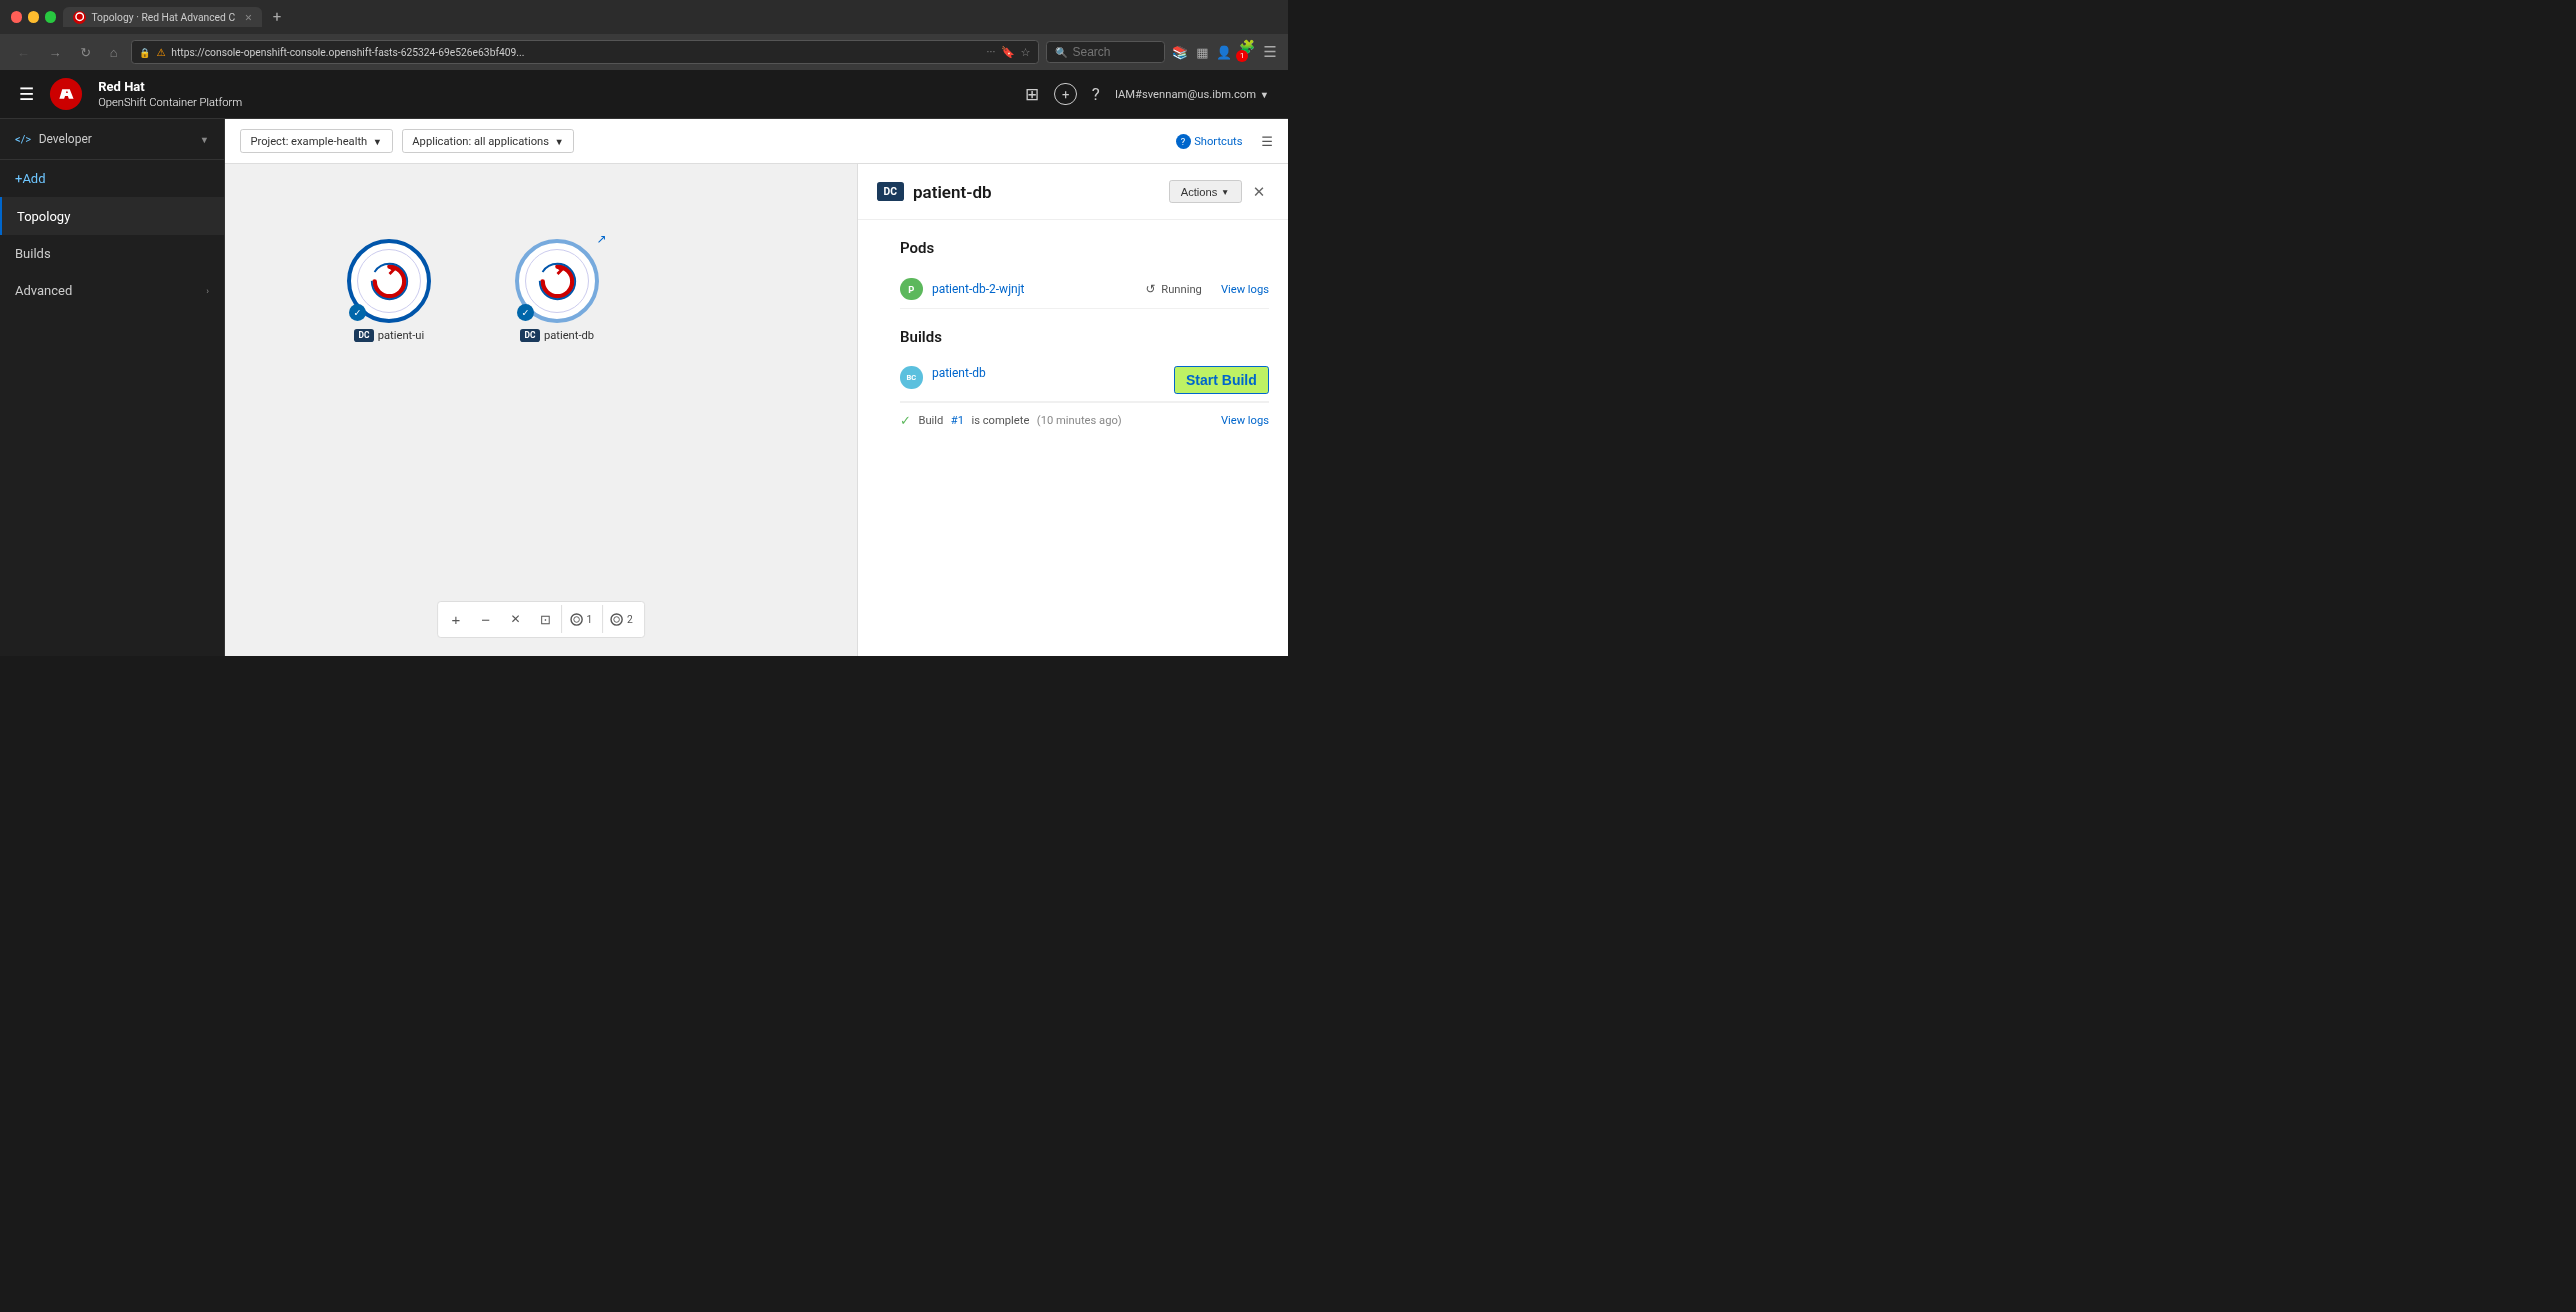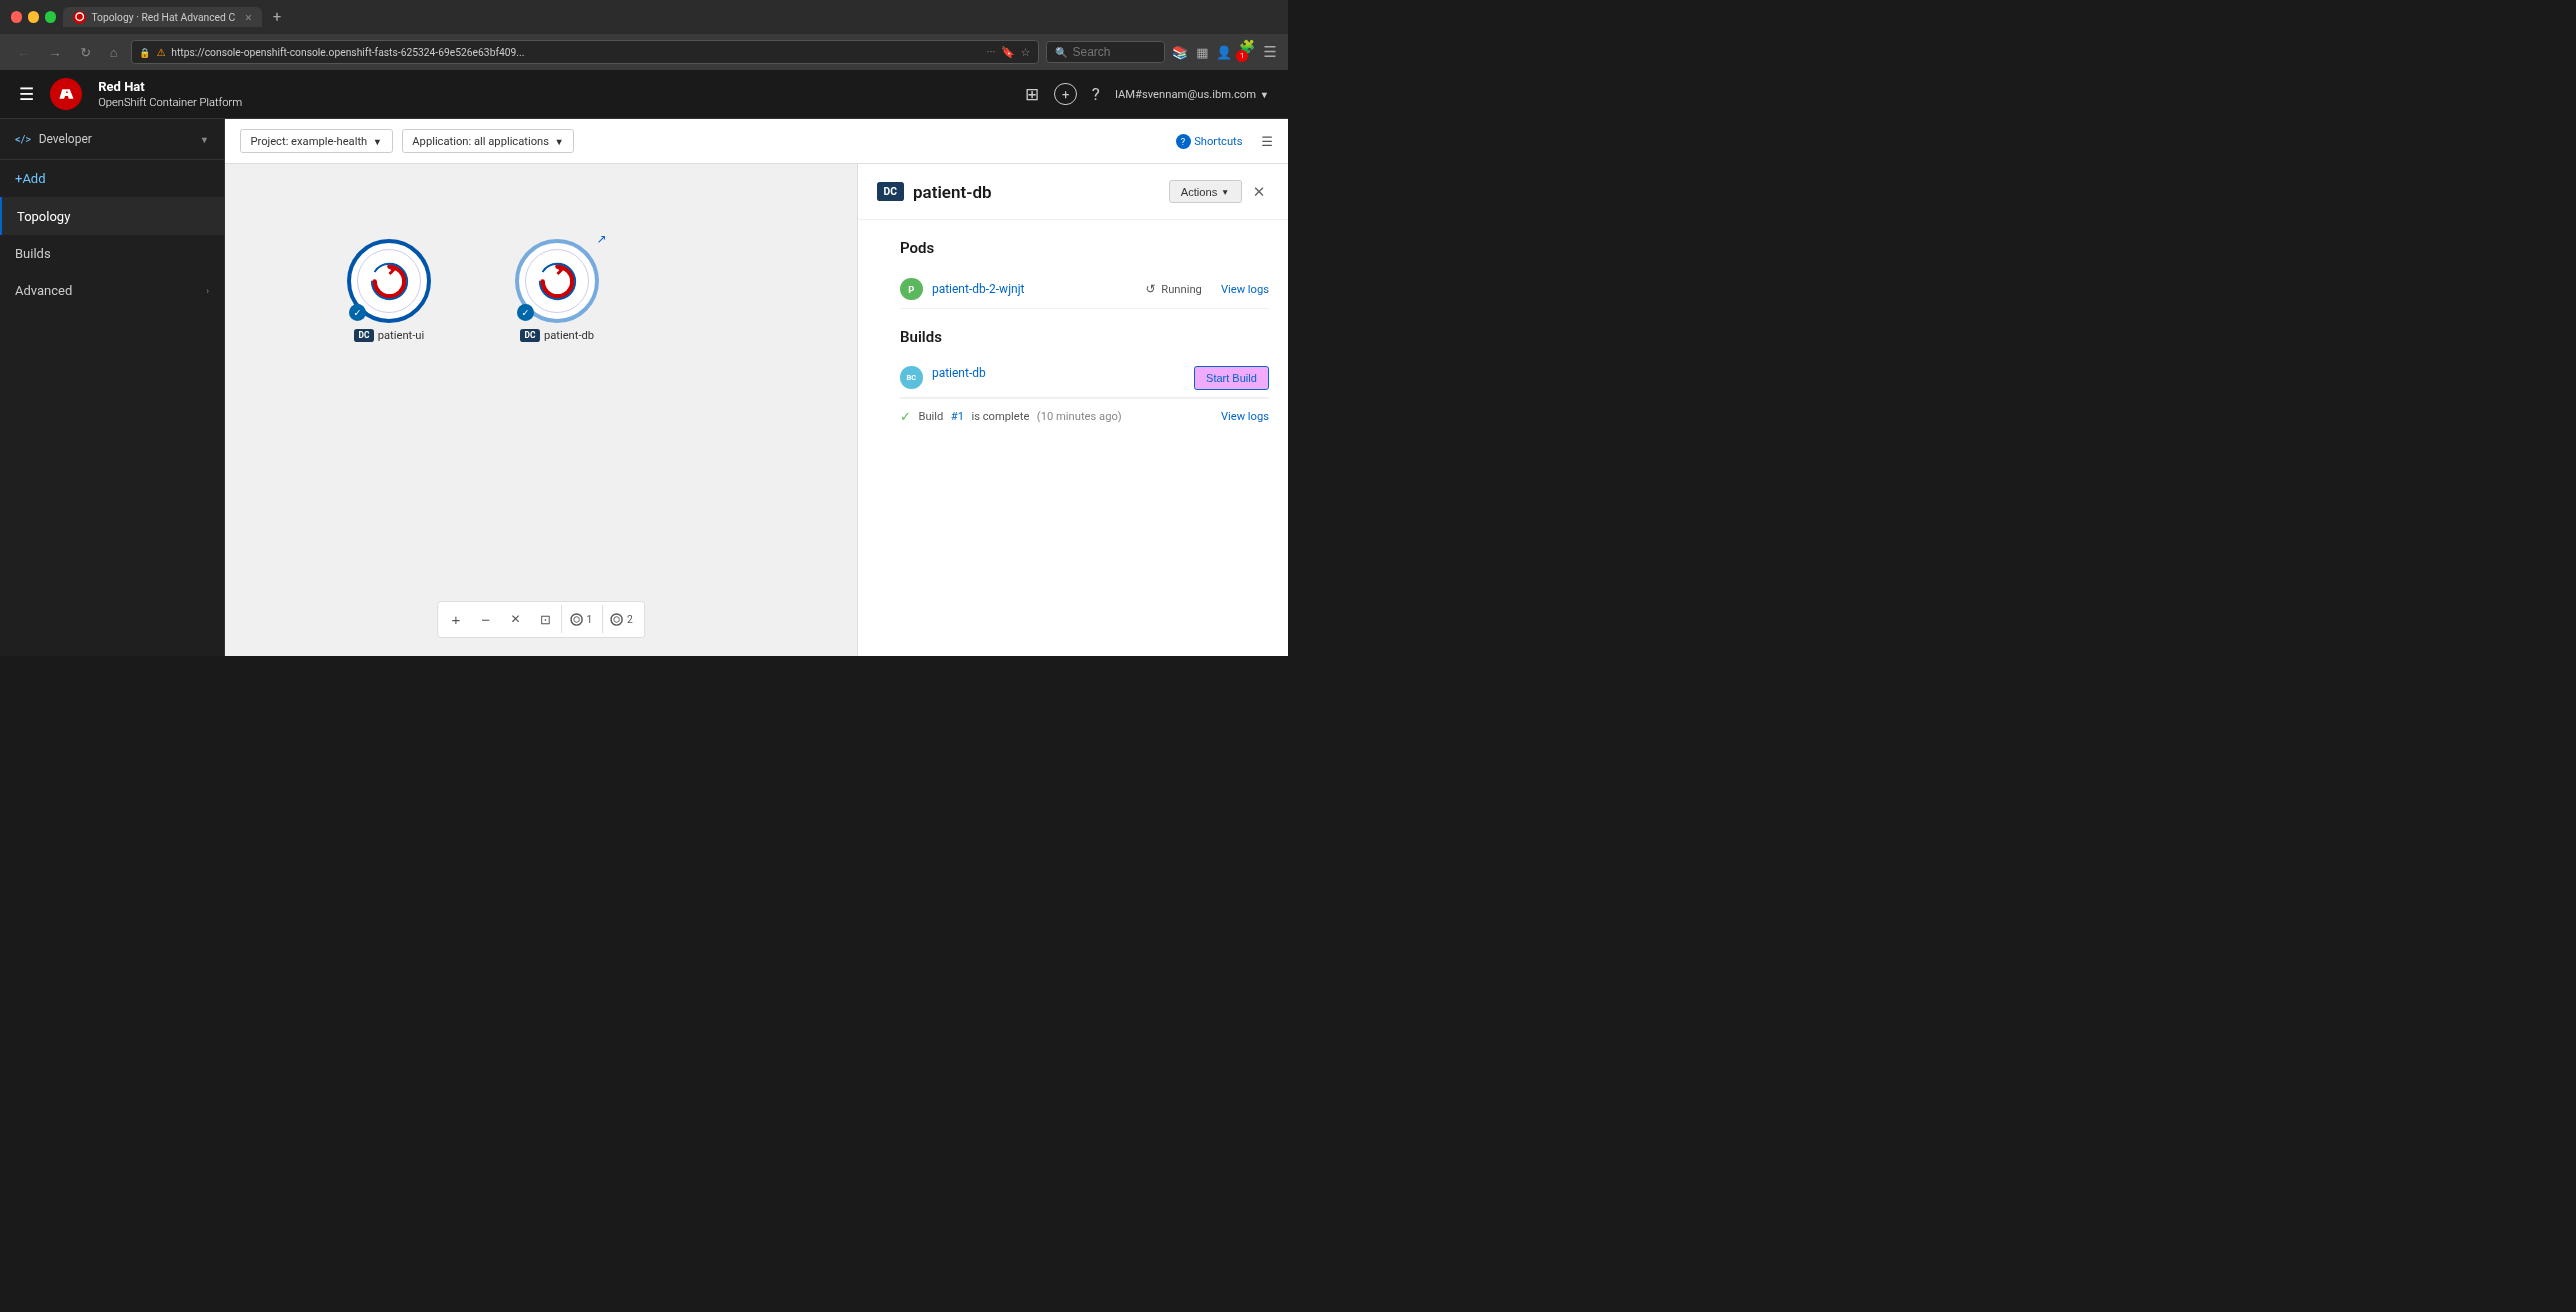--- a/index.html
+++ b/index.html
@@ -88,21 +88,21 @@
 
     .detail-content { flex: 1; overflow-y: auto; padding: 19px; margin-left: 23px; }
     .section-title { font-size: 15px; font-weight: 600; color: #1a1a1a; margin-bottom: 13px; }
     .pod-row { display: flex; align-items: center; padding: 7.5px 0; border-bottom: 0.9px solid #f0f0f0; }
     .pod-icon { width: 22.5px; height: 22.5px; border-radius: 50%; background: #5cb85c; display: flex; align-items: center; justify-content: center; color: white; font-size: 9.4px; font-weight: bold; margin-right: 9.4px; }
     .pod-name { color: #06c; font-size: 12px; flex: 1; cursor: pointer; }
     .pod-status { display: flex; align-items: center; gap: 5.6px; color: #555; font-size: 11.2px; margin-right: 19px; }
     .view-logs-btn { color: #06c; font-size: 11.2px; cursor: pointer; }
     .builds-section { margin-top: 19px; }
     .bc-icon { width: 22.5px; height: 22.5px; border-radius: 50%; background: #5bc0de; display: flex; align-items: center; justify-content: center; color: white; font-size: 7.5px; font-weight: bold; margin-right: 9.4px; }
-    .start-build-btn { border: 0.9px solid #06c; color: #06c; background: #f0abfc; border-radius: 2.8px; padding: 4.7px 11.2px; font-size: 11px; cursor: pointer; }
+    .start-build-btn { border: 0.9px solid #06c; color: #06c; background: #bef264; border-radius: 2.8px; padding: 4.7px 11.2px; font-size: 14px; cursor: pointer; font-weight: bold; }
     .build-result { display: flex; align-items: center; gap: 7.5px; padding: 9.4px 0; font-size: 11.2px; color: #555; border-top: 0.9px solid #f0f0f0; }
     .build-success-icon { color: #5cb85c; font-size: 13px; }
     .build-link { color: #06c; cursor: pointer; }
   </style>
 </head>
 <body>
 
 <div class="browser-chrome">
   <div class="browser-titlebar">
     <div class="traffic-lights">

